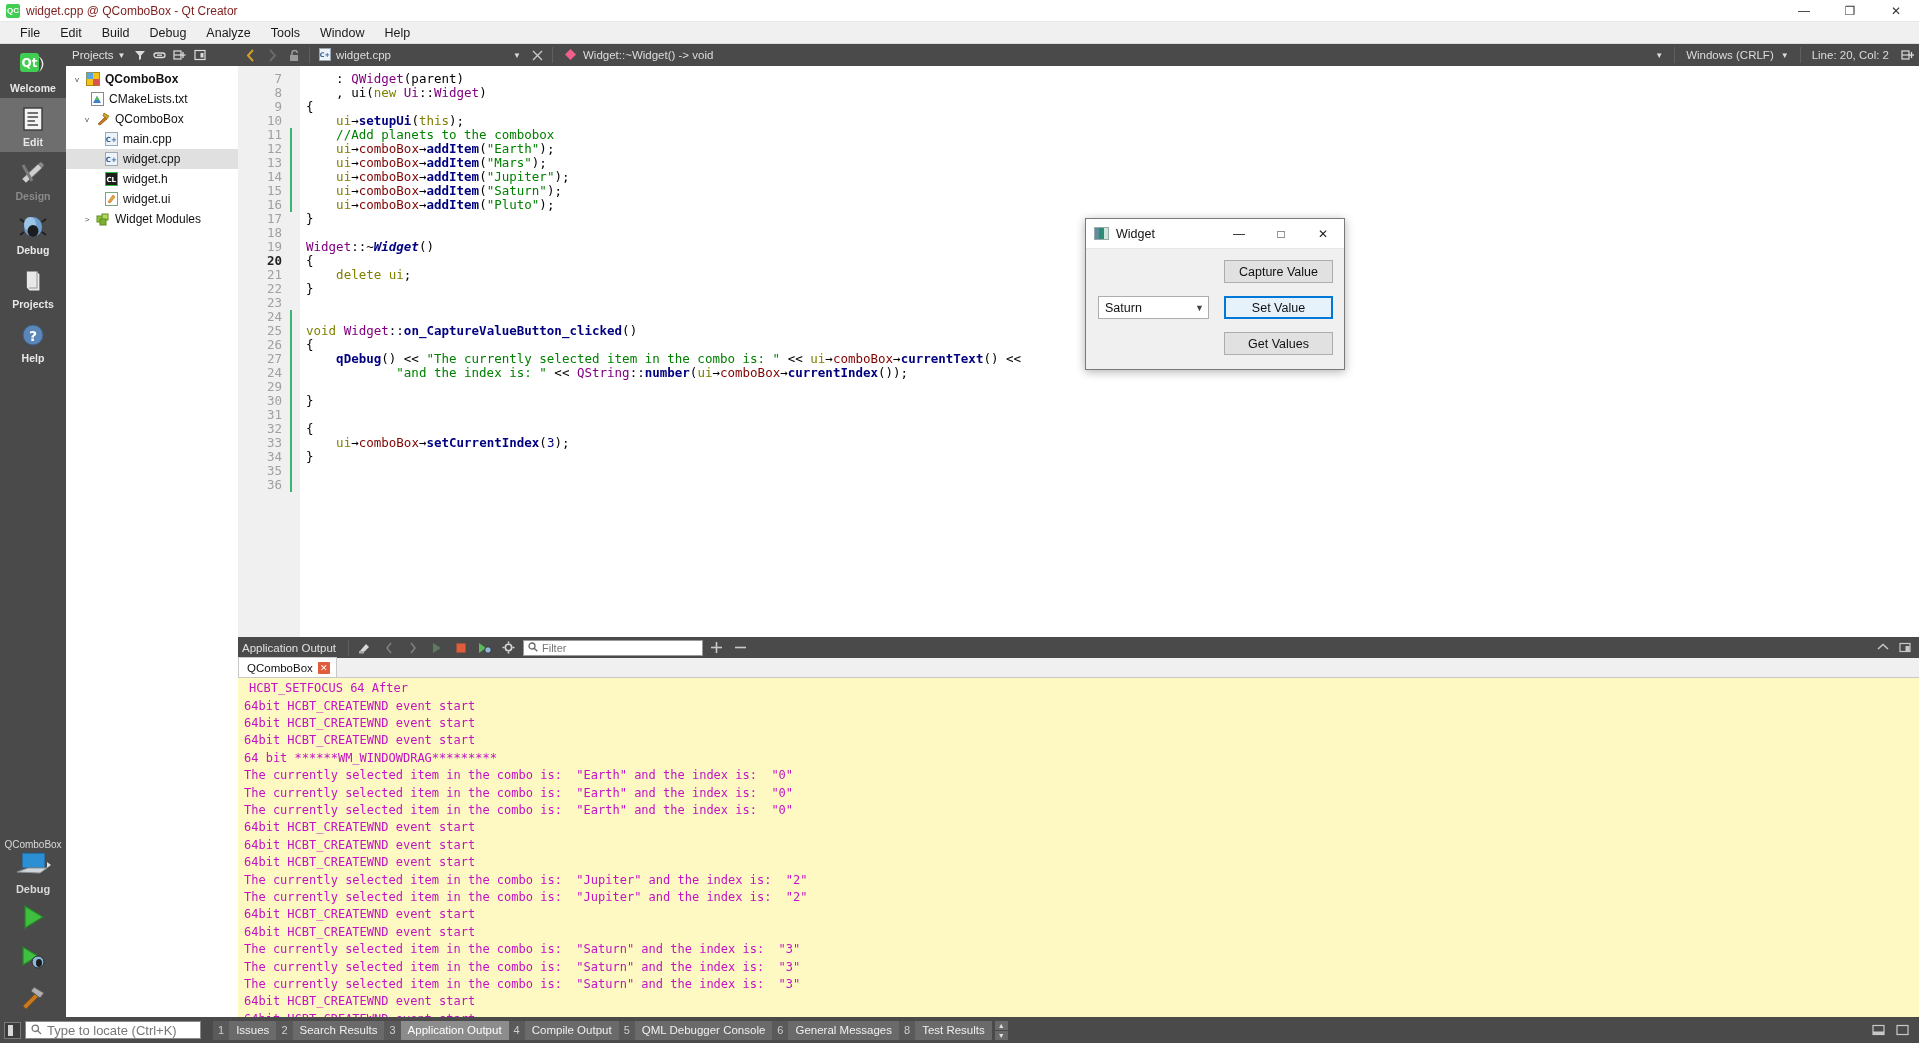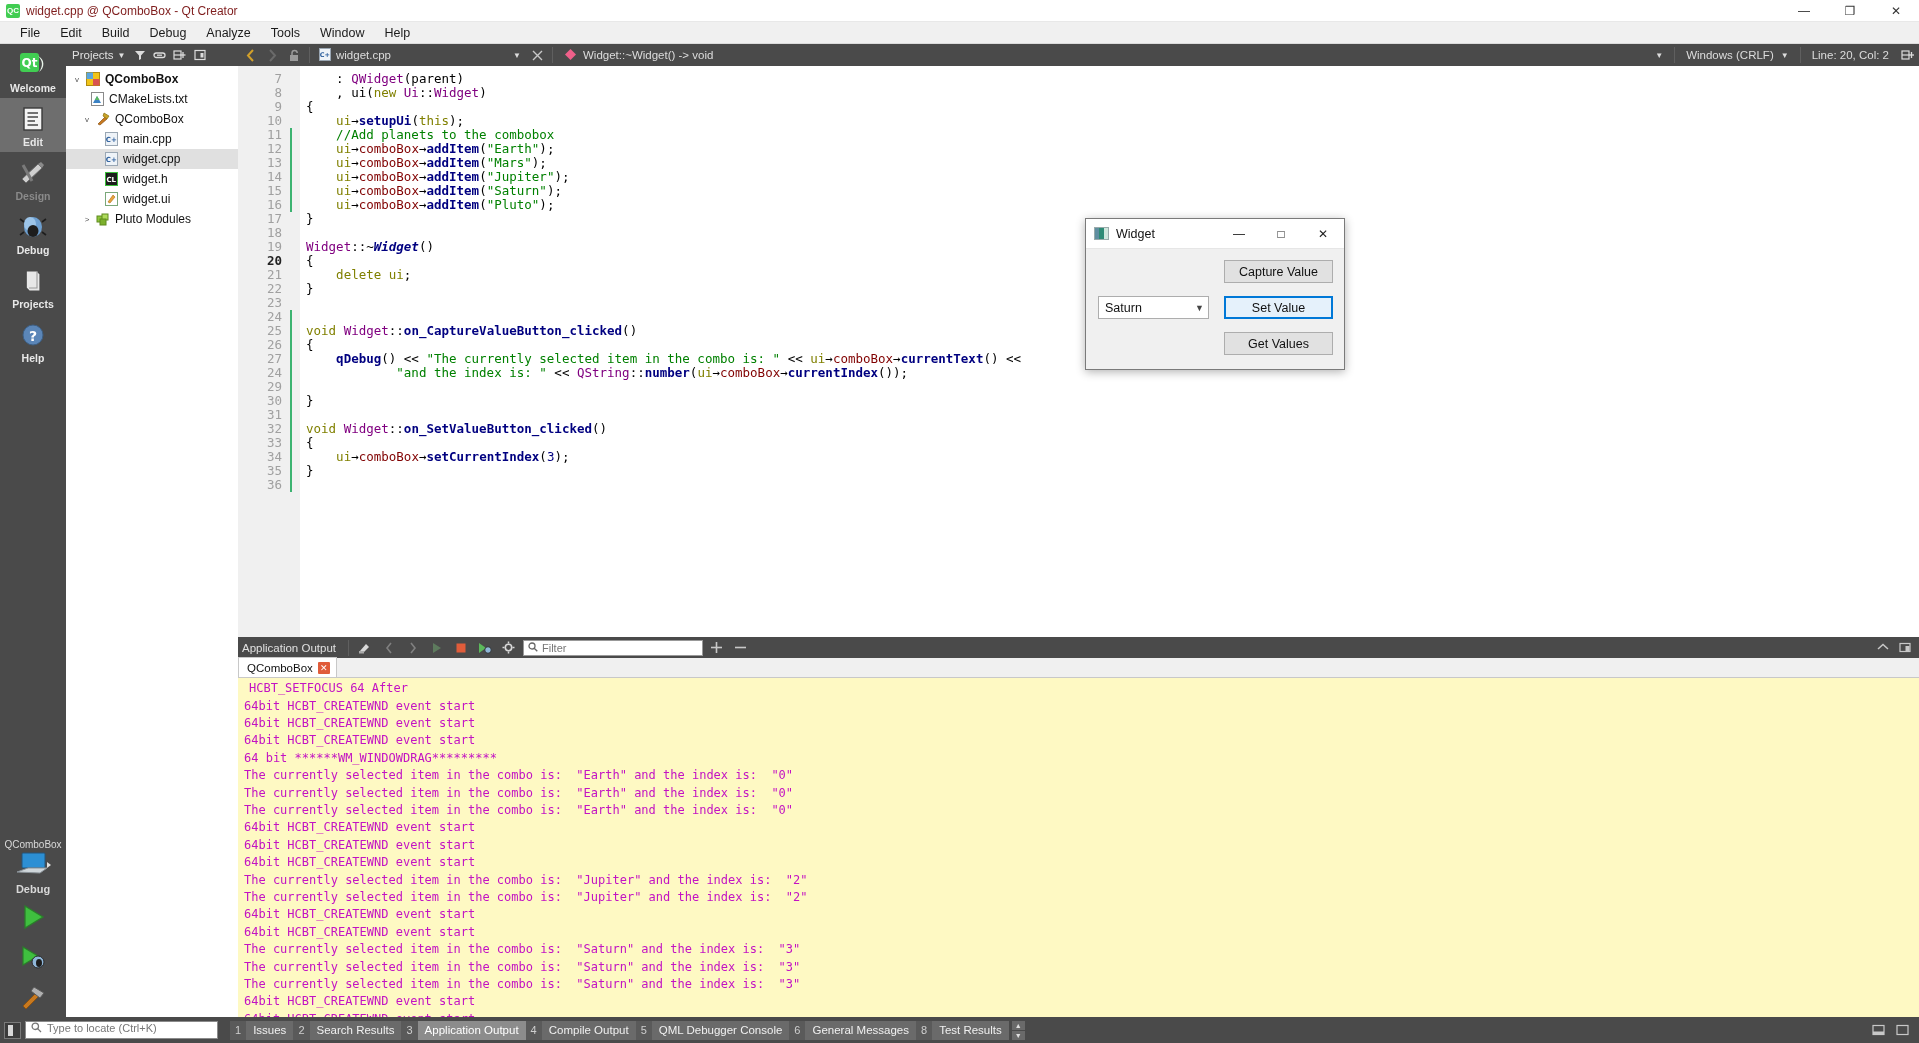--- a/index.html
+++ b/index.html
@@ -163,22 +163,22 @@
   #statusbar {
     height: 26px; background: #4a4a4a; display: flex; align-items: center;
     padding: 0 4px; gap: 4px; color: #dcdcdc; font-size: 11.5px;
   }
   #sb-toggle {
     width: 17px; height: 17px; border: 1px solid #7a7a7a; display: flex;
     align-items: center; justify-content: center; background: #3c3c3c;
   }
   #sb-toggle i { width: 5px; height: 11px; background: #d8d8d8; display: block; margin-right: 4px; }
   #locator {
-    display: flex; align-items: flex-start; gap: 5px; background: #fff; color: #777;
-    height: 18px; width: 193px; padding: 0 5px; font-size: 11px; border: 1px solid #8a8a8a;
+    display: flex; align-items: flex-end; gap: 5px; background: #fff; color: #777;
+    height: 18px; width: 176px; padding: 0 5px; font-size: 13px; border: 1px solid #8a8a8a;
   }
   #sbtabs { display: flex; align-items: center; gap: 0; margin-left: 8px; }
   .sbtab { display: flex; align-items: center; height: 19px; font-size: 11.5px; }
   .sbtab .n {
     background: #5a5a5a; color: #cfcfcf; padding: 0 5px; height: 19px;
     display: flex; align-items: center; font-size: 11px;
   }
   .sbtab .t {
     background: #6a6a6a; color: #f0f0f0; padding: 0 7px; height: 19px;
     display: flex; align-items: center;
@@ -470,21 +470,21 @@
 
       <div class="tr" style="padding-left:14px">
         <span class="tw" style="font-size:8px">&gt;</span>
         <span class="ti">
           <svg width="14" height="14" viewBox="0 0 14 14">
               <rect x="1" y="4" width="6" height="6" fill="#8fc63d" stroke="#5f8a1f"></rect>
               <rect x="6" y="2" width="6" height="6" fill="#aedb5c" stroke="#5f8a1f"></rect>
               <rect x="4" y="7" width="6" height="6" fill="#7cb02c" stroke="#5f8a1f"></rect>
             </svg>
         </span>
-        <span class="tl">Pluto Modules</span>
+        <span class="tl">Widget Modules</span>
       </div>
     </div>
   </div>
 
   <div id="editorcol">
 
     <div id="edtoolbar">
       <div class="nav">
         <svg width="11" height="13" viewBox="0 0 11 13">
             <path d="M8 1 L3 6.5 L8 12" fill="none" stroke="#d2a02a" stroke-width="2"></path>
@@ -605,21 +605,20 @@
           <div class="code-row"><span class="op">}</span></div>
           <div class="code-row"><span class="op"></span></div>
           <div class="code-row"><span class="op"></span></div>
           <div class="code-row"><span class="k">void</span><span class="op"> </span><span class="ty">Widget</span><span class="op">::</span><span class="fn">on_CaptureValueButton_clicked</span><span class="op">()</span></div>
           <div class="code-row"><span class="op">{</span></div>
           <div class="code-row"><span class="op">    </span><span class="fn">qDebug</span><span class="op">() </span><span class="op">&lt;&lt;</span><span class="op"> </span><span class="st">"The currently selected item in the combo is: "</span><span class="op"> </span><span class="op">&lt;&lt;</span><span class="op"> </span><span class="loc">ui</span><span class="op">→</span><span class="mb">comboBox</span><span class="op">→</span><span class="fn">currentText</span><span class="op">() </span><span class="op">&lt;&lt;</span></div>
           <div class="code-row"><span class="op">            </span><span class="st">"and the index is: "</span><span class="op"> </span><span class="op">&lt;&lt;</span><span class="op"> </span><span class="ty">QString</span><span class="op">::</span><span class="fn">number</span><span class="op">(</span><span class="loc">ui</span><span class="op">→</span><span class="mb">comboBox</span><span class="op">→</span><span class="fn">currentIndex</span><span class="op">());</span></div>
           <div class="code-row"><span class="op"></span></div>
           <div class="code-row"><span class="op">}</span></div>
           <div class="code-row"><span class="op"></span></div>
-          <div class="code-row"><span class="k">void</span><span class="op"> </span><span class="ty">Widget</span><span class="op">::</span><span class="fn">on_SetValueButton_clicked</span><span class="op">()</span></div>
           <div class="code-row"><span class="op">{</span></div>
           <div class="code-row"><span class="op">    </span><span class="loc">ui</span><span class="op">→</span><span class="mb">comboBox</span><span class="op">→</span><span class="fn">setCurrentIndex</span><span class="op">(</span><span class="num">3</span><span class="op">);</span></div>
           <div class="code-row"><span class="op">}</span></div>
           <div class="code-row"><span class="op"></span></div>
         </div>
     </div>
 
     <div id="outpane">
       <div id="outhead">
         <span class="ttl">Application Output</span>

